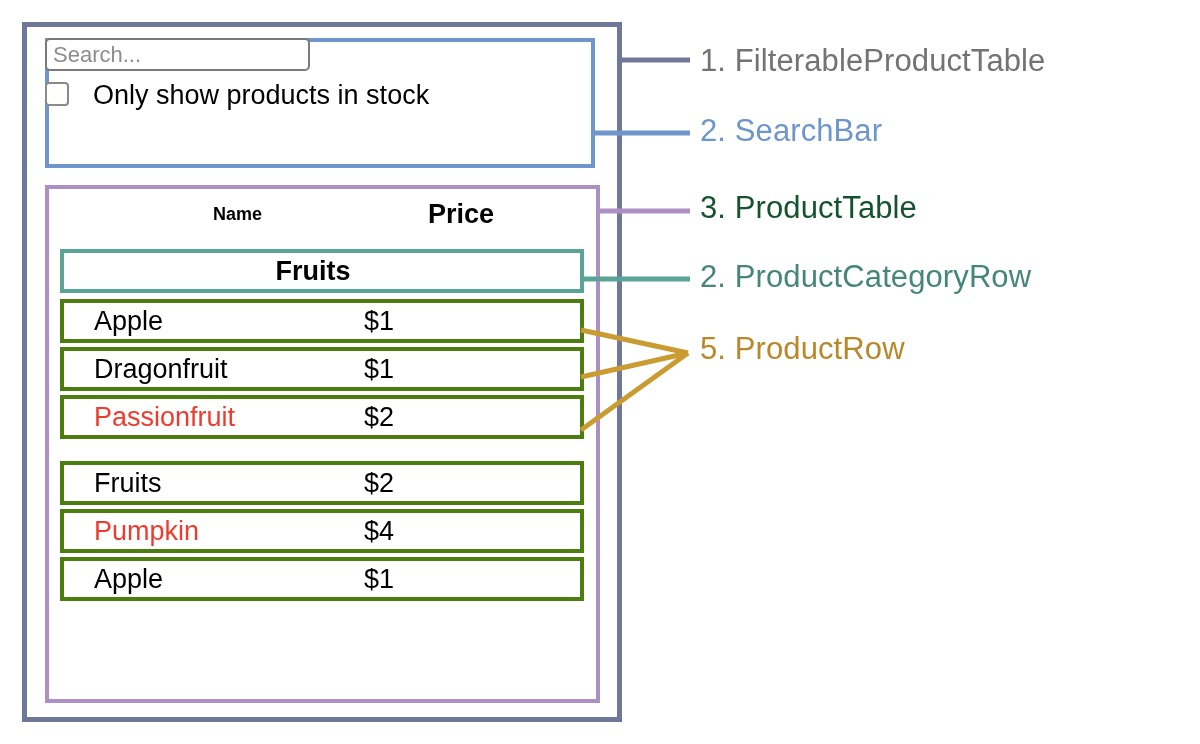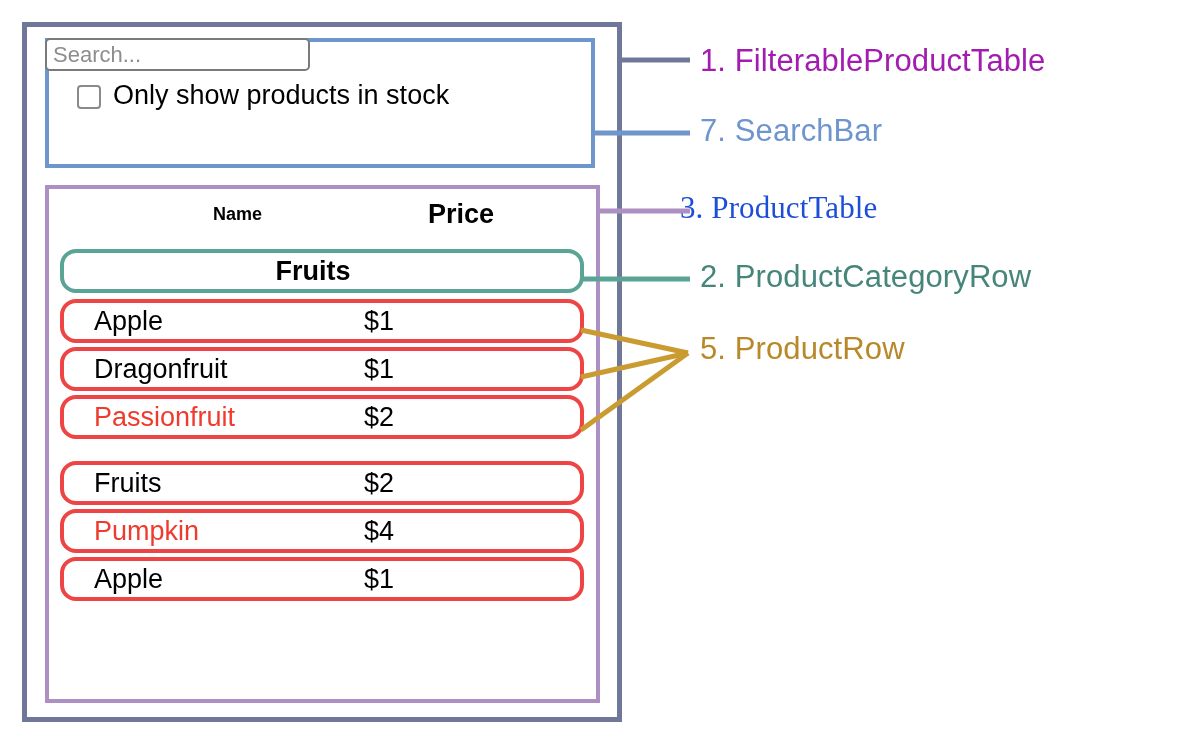--- a/index.html
+++ b/index.html
@@ -65,23 +65,22 @@
   }
   .search-input::placeholder {
     color: #8d8d8d;
     opacity: 1;
   }
   .stock-row {
     position: absolute;
     left: 45px;
     top: 82px;
     display: flex;
-    align-items: flex-end;
-    gap: 12px;
-    margin-left: 32px;
+    align-items: flex-start;
+    gap: 24px;
   }
   .checkbox {
     width: 24px;
     height: 24px;
     box-sizing: border-box;
     border: 2px solid #8a8a8a;
     border-radius: 4px;
     background: #fff;
     flex: none;
   }
@@ -139,38 +138,37 @@
     top: 249px;
     width: 524px;
   }
   .row {
     position: relative;
     box-sizing: border-box;
     width: 524px;
     height: 44px;
     background: #fff;
     margin-bottom: 4px;
-    border-radius: 16px;
   }
   .row.category {
     border: 4px solid #5aa496;
     display: flex;
     align-items: center;
     justify-content: center;
     margin-bottom: 6px;
   }
   .row.category .cat-label {
     font-weight: bold;
     font-size: 27px;
     color: #000;
     
     margin-right: 18px;
   }
   .row.product {
-    border: 4px solid #ef4444;
+    border: 4px solid #4d7c0f;
   }
   .row.product .p-name {
     position: absolute;
     left: 30px;
     top: 50%;
     transform: translateY(-50%);
     font-size: 27px;
     color: #000;
     white-space: nowrap;
   }
@@ -187,23 +185,23 @@
   }
   .group-gap { height: 18px; }
 
   
   .legend-item {
     position: absolute;
     font-size: 31px;
     white-space: nowrap;
     letter-spacing: 0.1px;
   }
-  .legend-1 { left: 700px; top: 43px;  color: #a21caf; }
+  .legend-1 { left: 700px; top: 43px;  color: #737373; }
   .legend-2 { left: 700px; top: 113px; color: #6f95cd; }
-  .legend-3 { left: 680px; top: 190px; color: #1d4ed8; font-family: Liberation Serif, serif; }
+  .legend-3 { left: 700px; top: 190px; color: #14532d; }
   .legend-4 { left: 700px; top: 259px; color: #46867a; }
   .legend-5 { left: 700px; top: 331px; color: #b8882a; }
 
   .connectors {
     position: absolute;
     left: 0; top: 0;
     width: 1200px;
     height: 744px;
     pointer-events: none;
   }
@@ -281,18 +279,18 @@
     <line x1="596" y1="211" x2="690" y2="211" stroke="#ad8fc4" stroke-width="5"></line>
 
     <line x1="580" y1="279" x2="690" y2="279" stroke="#5aa496" stroke-width="5"></line>
 
     <line x1="581" y1="330" x2="688" y2="353" stroke="#c99b30" stroke-width="5"></line>
     <line x1="581" y1="377" x2="688" y2="353" stroke="#c99b30" stroke-width="5"></line>
     <line x1="581" y1="430" x2="688" y2="353" stroke="#c99b30" stroke-width="5"></line>
   </svg>
 
   <div class="legend-item legend-1">1. FilterableProductTable</div>
-  <div class="legend-item legend-2">7. SearchBar</div>
+  <div class="legend-item legend-2">2. SearchBar</div>
   <div class="legend-item legend-3">3. ProductTable</div>
   <div class="legend-item legend-4">2. ProductCategoryRow</div>
   <div class="legend-item legend-5">5. ProductRow</div>
 
 </div>
 
 </body></html>

